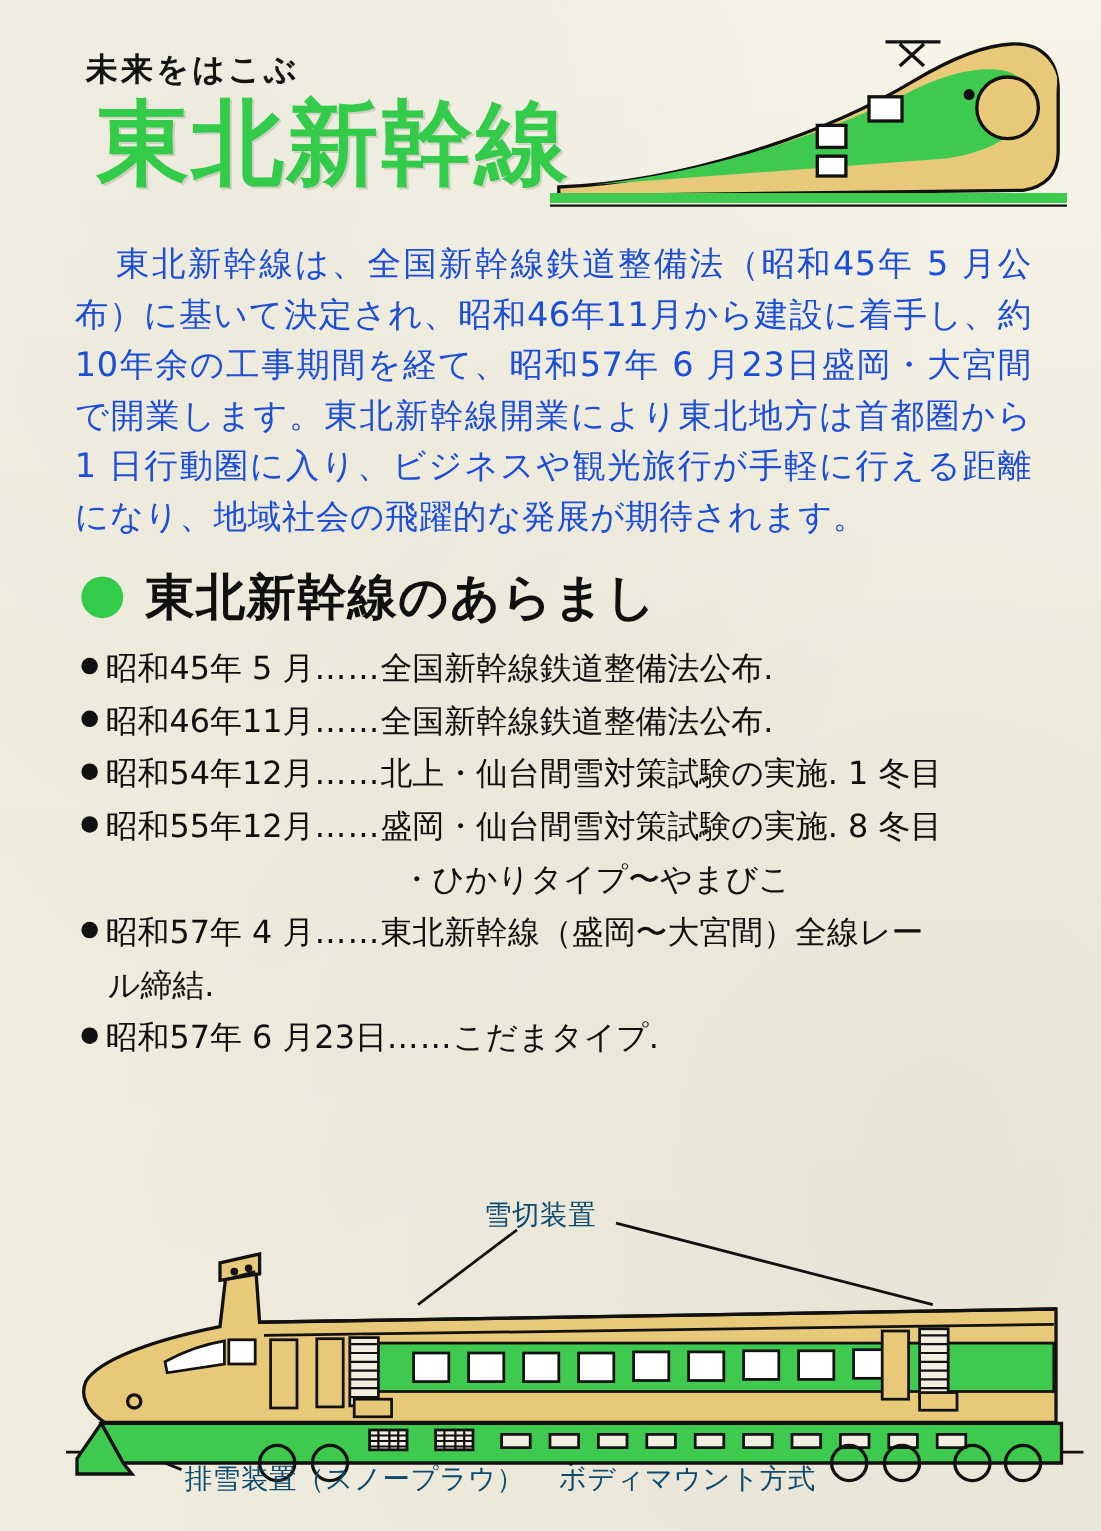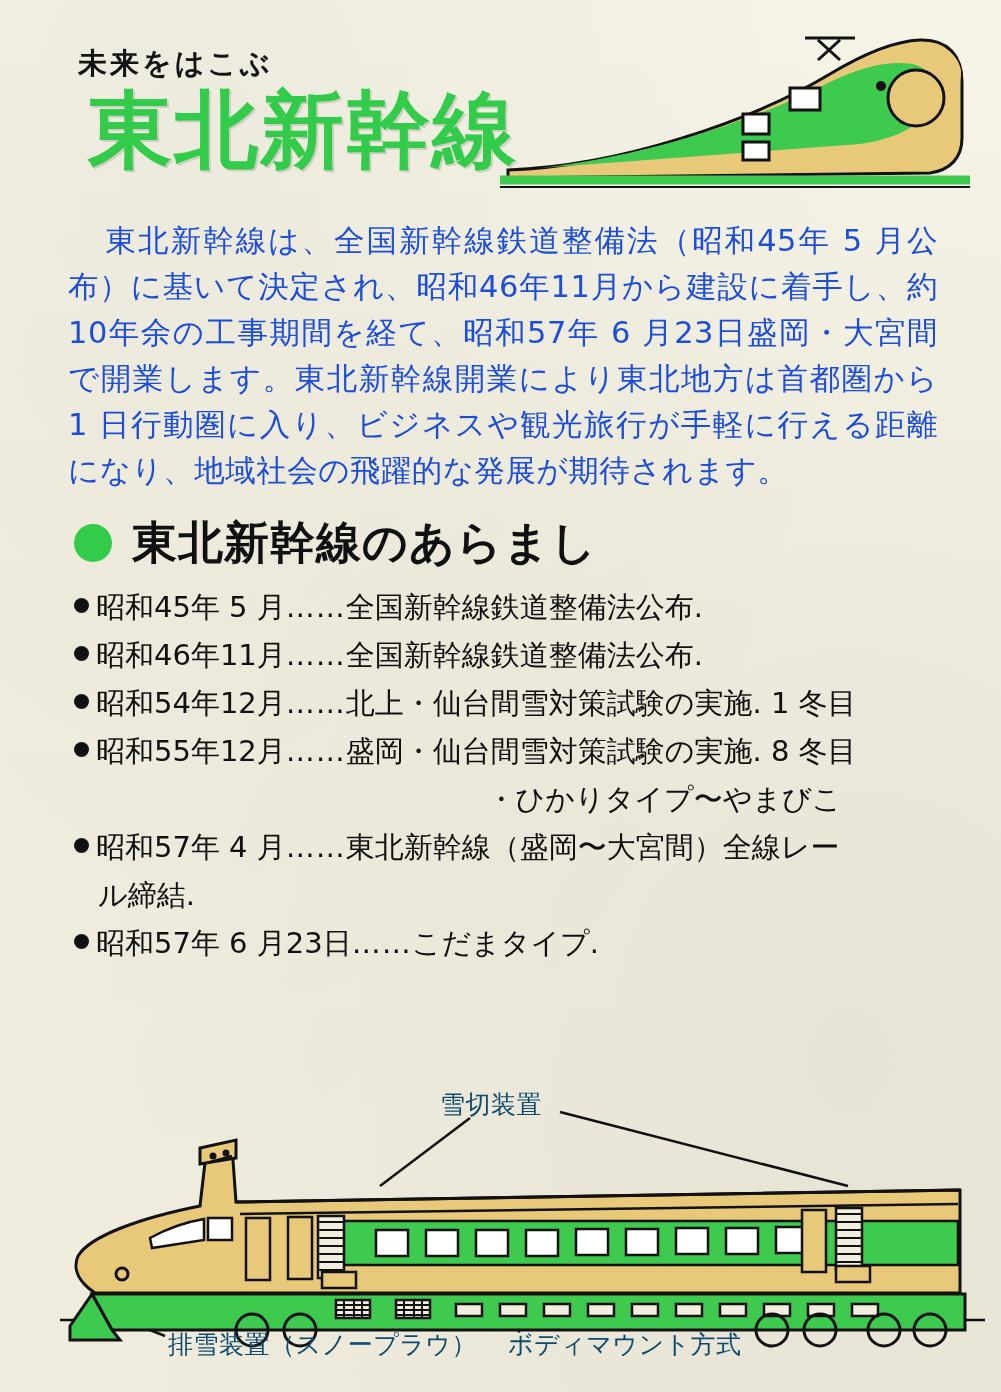--- a/index.html
+++ b/index.html
@@ -128,21 +128,20 @@
     margin-right: 7px;
     vertical-align: 4px;
   }
   .tl-date { letter-spacing: 0px; }
   .tl-dots { letter-spacing: 1px; }
   .tl-text { letter-spacing: 0px; }
   .tl-sub {
     display: block;
     padding-left: 290px;
     white-space: nowrap;
-    text-align: center;
   }
   .tl-cont {
     display: block;
     padding-left: 24px;
     white-space: nowrap;
   }
 
   
   #diagram {
     position: absolute;

